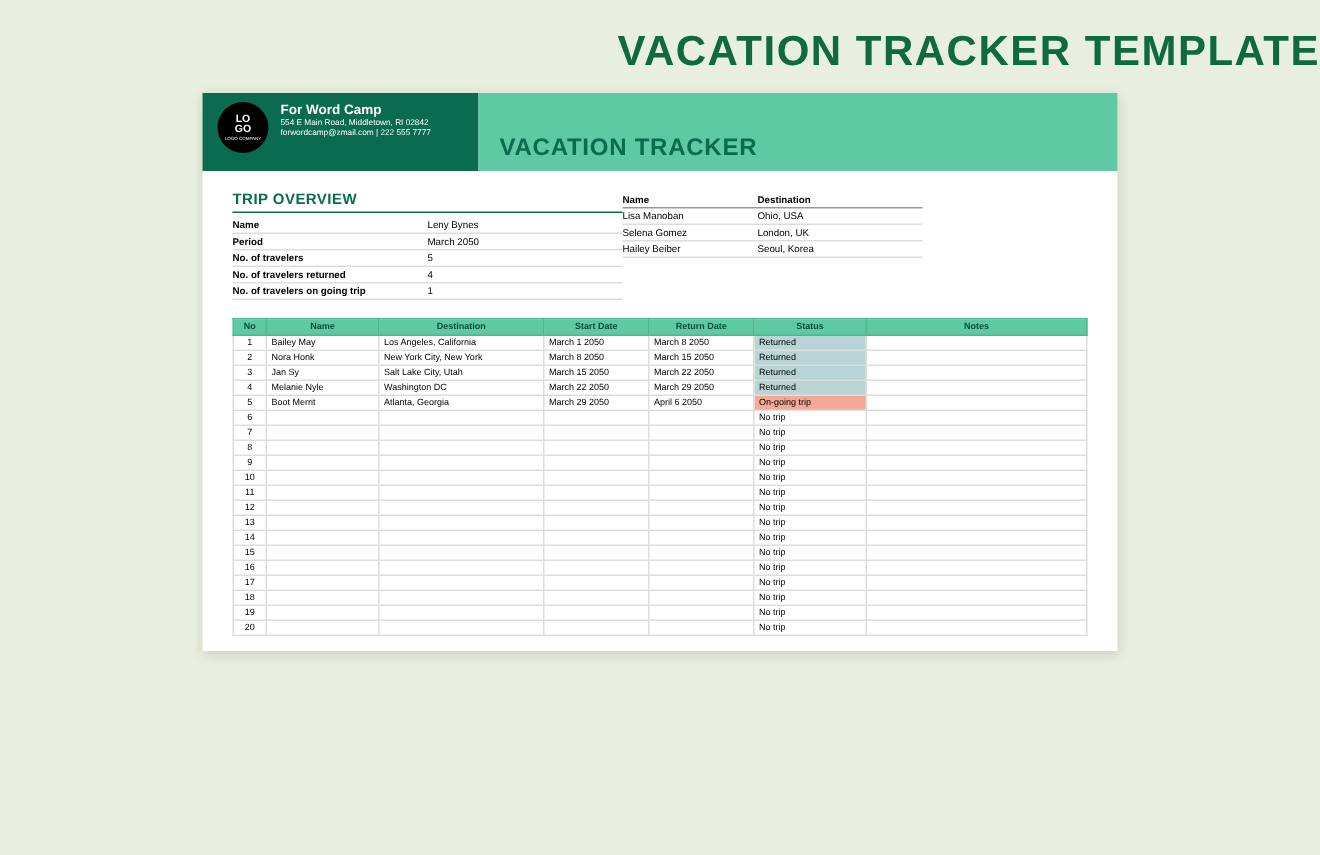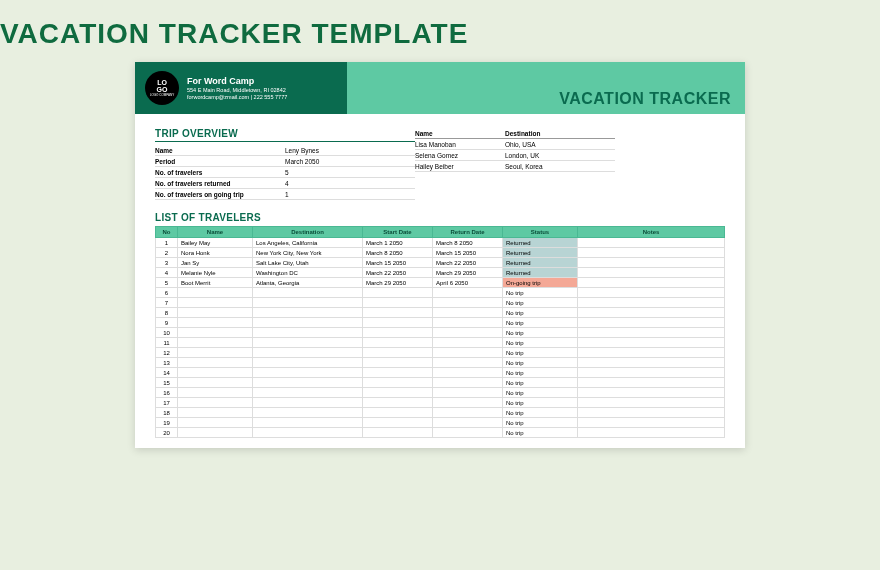--- a/index.html
+++ b/index.html
@@ -1,27 +1,27 @@
 <!DOCTYPE html>
 <html><head>
 <meta charset="utf-8">
 <style>
 *{margin:0;padding:0;box-sizing:border-box;font-family:Arial,sans-serif}
 body{background:#e8efe0;width:880px;height:570px;overflow:hidden}
-.page-title{color:#0f6b3f;font-size:28px;font-weight:bold;text-align:left;padding:18px 0 12px;letter-spacing:1px}
+.page-title{color:#0f6b3f;font-size:28px;font-weight:bold;text-align:right;padding:18px 0 12px;letter-spacing:1px}
 .sheet{background:#fff;width:610px;margin:0 auto;box-shadow:0 2px 8px rgba(0,0,0,0.15);padding:0}
 .header{display:flex;height:52px}
-.header-left{background:#0a6b4f;display:flex;align-items:center;padding:6px 10px;width:212px}
+.header-left{background:#0a6b4f;display:flex;align-items:flex-start;padding:6px 10px;width:184px}
 .logo{width:34px;height:34px;border-radius:50%;background:#000;color:#fff;display:flex;flex-direction:column;align-items:center;justify-content:center;font-size:7px;font-weight:bold;line-height:1;margin-right:8px}
 .logo-sub{font-size:3px;font-weight:normal;margin-top:1px}
 .company-info{color:#fff}
 .company-name{font-size:9px;font-weight:bold}
 .company-addr{font-size:5.5px;margin-top:1px}
 .company-contact{font-size:5.5px;margin-top:1px}
-.header-right{background:#5ec9a3;flex:1;display:flex;align-items:flex-end;justify-content:flex-end;padding:6px 14px}
+.header-right{background:#5ec9a3;flex:1;display:flex;align-items:flex-end;justify-content:flex-start;padding:6px 14px}
 .tracker-title{color:#0a6b4f;font-size:16px;font-weight:bold;letter-spacing:0.5px}
 .content{padding:14px 20px 10px}
 .top-section{display:flex;margin-bottom:12px}
 .section-title{color:#0a6b4f;font-size:10px;font-weight:bold;border-bottom:1.5px solid #0a6b4f;padding-bottom:2px;margin-bottom:3px;letter-spacing:0.3px}
 .overview{width:260px}
 .overview-row{display:flex;font-size:6.5px;padding:1.5px 0;border-bottom:0.5px solid #ddd}
 .overview-label{width:130px;font-weight:bold}
 .overview-value{flex:1}
 .nexttrip{width:200px}
 .nexttrip-head{display:flex;font-size:6.5px;font-weight:bold;padding:1.5px 0;border-bottom:0.5px solid #999}
@@ -109,21 +109,20 @@
               <div class="nt-dest">London, UK</div>
             </div>
             <div class="nexttrip-row">
               <div class="nt-name">Hailey Beiber</div>
               <div class="nt-dest">Seoul, Korea</div>
             </div>
           </div>
       </div>
     </div>
 
-    <div class="list-title">LIST OF TRAVELERS</div>
     <table class="list-table">
       <thead>
           <tr id="travelers-head">
             <th class="col-no">No</th>
             <th class="col-name">Name</th>
             <th class="col-dest">Destination</th>
             <th class="col-start">Start Date</th>
             <th class="col-return">Return Date</th>
             <th class="col-status">Status</th>
             <th class="col-notes">Notes</th>

